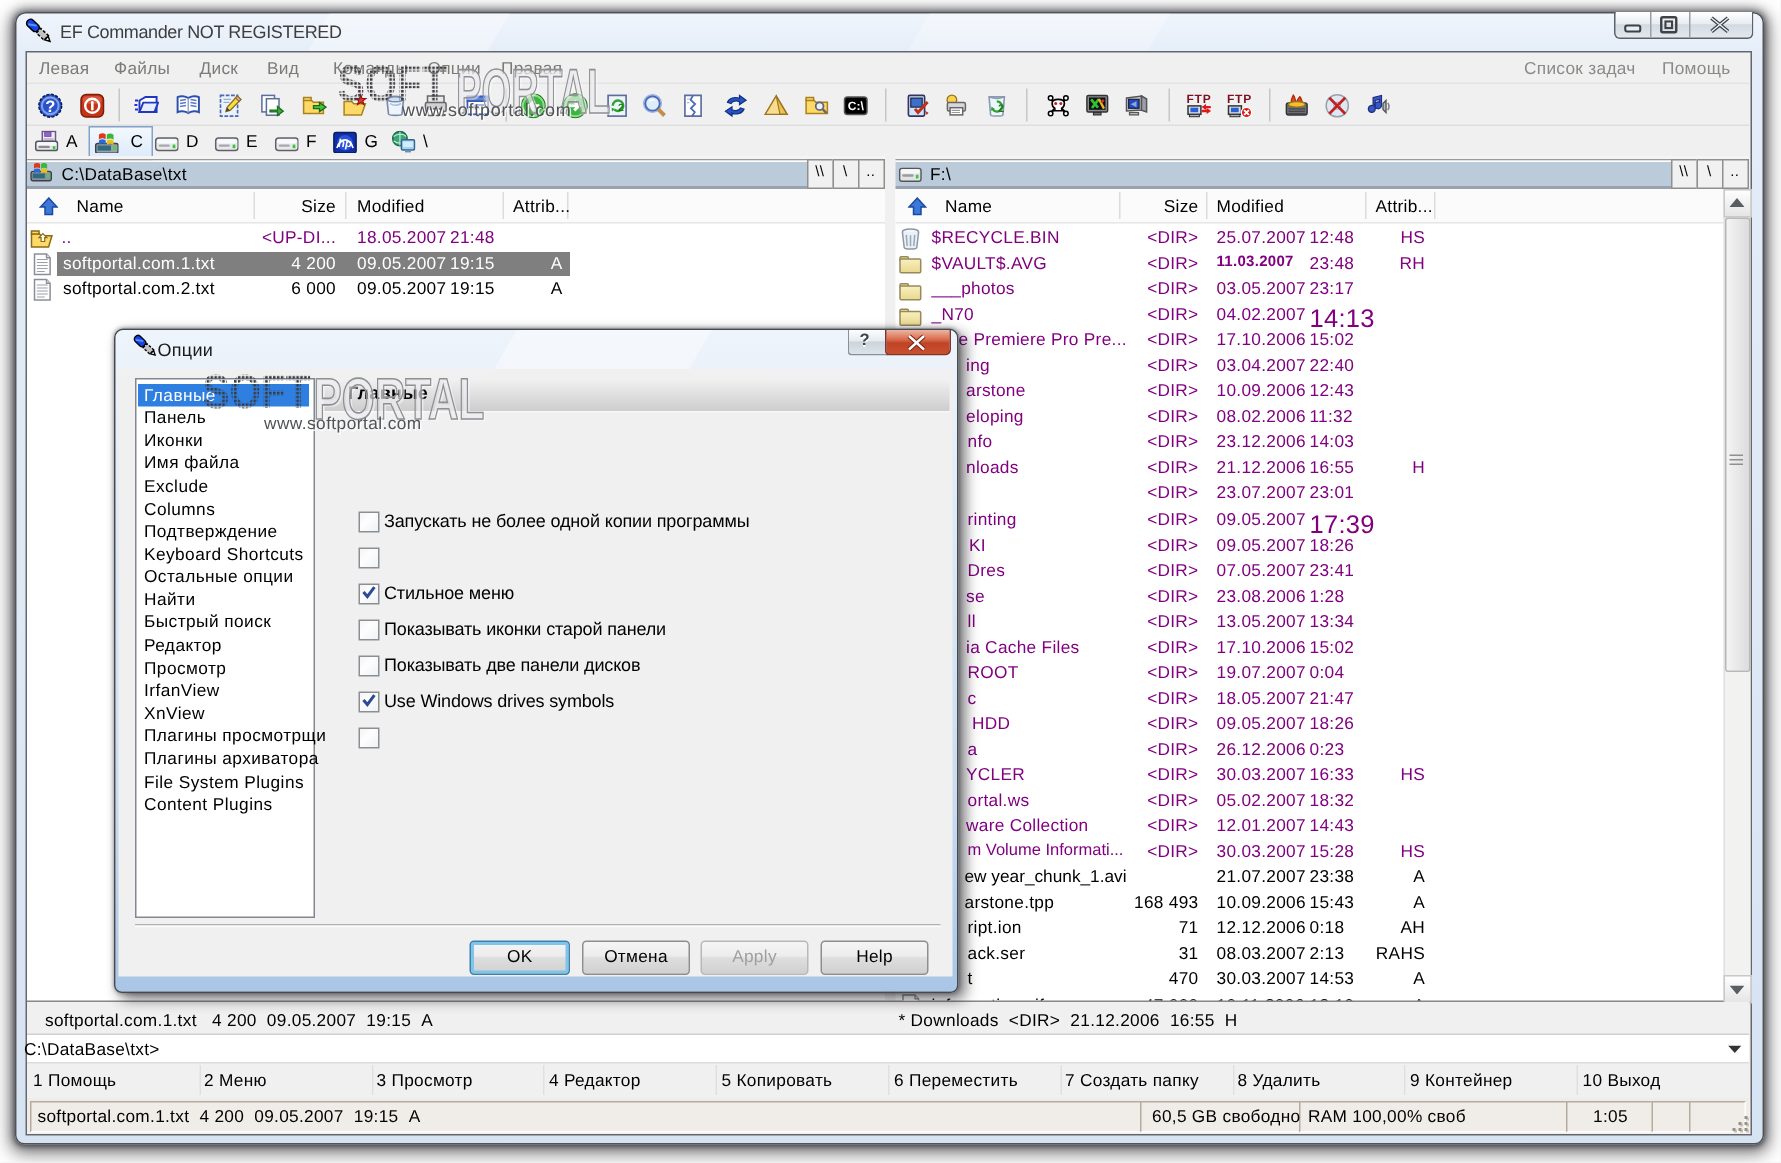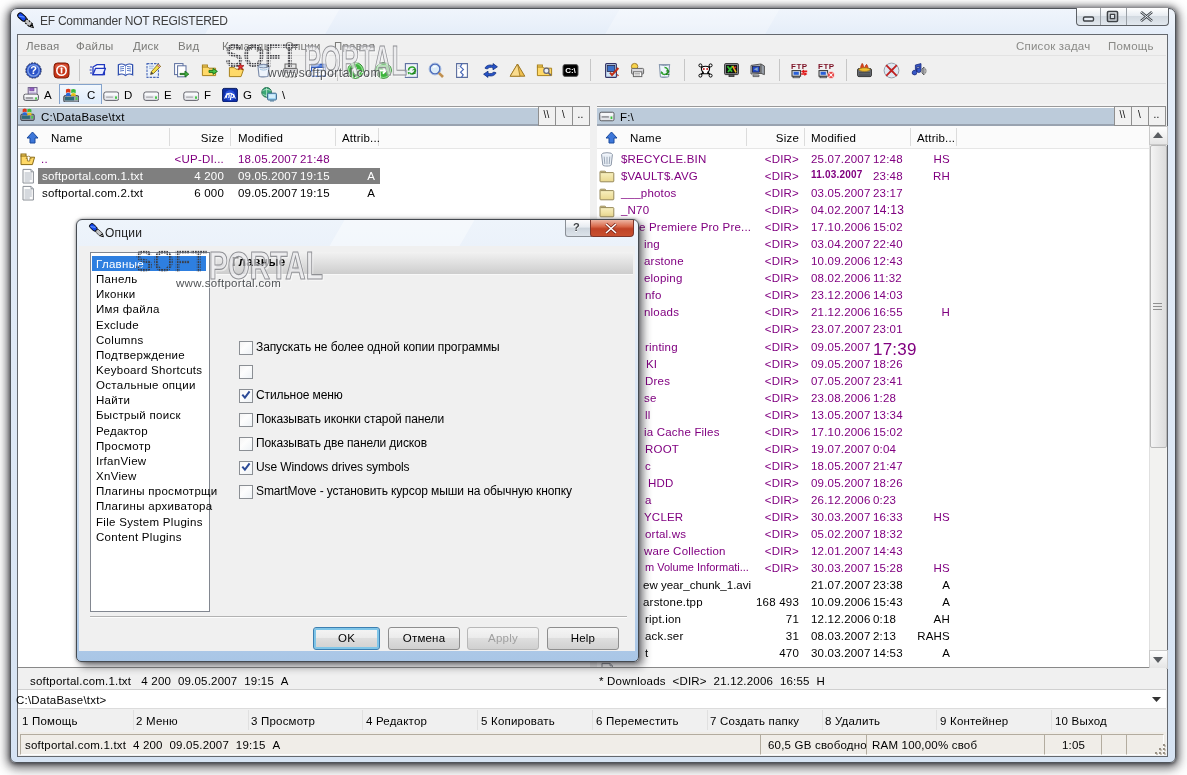--- a/index.html
+++ b/index.html
@@ -280,21 +280,21 @@
     <div class="t" style="left:-98px;top:60px;width:300px;text-align:right;font-size:11.5px;color:#800080;">&lt;DIR&gt;</div>
     <div class="t" style="left:214px;top:60px;font-size:11.5px;color:#800080;">03.05.2007</div>
     <div class="t" style="left:276px;top:60px;font-size:11.5px;color:#800080;">23:17</div>
     <svg style="position:absolute;left:2px;top:77px;" width="16" height="15" viewBox="0 0 16 15">
       <rect x="1" y="3.2" width="5.6" height="2.4" rx=".8" fill="#f0e5a2" stroke="#97895a" stroke-width="1"></rect>
       <rect x="1" y="4.6" width="13.8" height="9.2" rx=".8" fill="url(#gfold)" stroke="#97895a" stroke-width="1"></rect>
     </svg>
     <div class="t" style="left:24px;top:77px;font-size:11.5px;color:#800080;">_N70</div>
     <div class="t" style="left:-98px;top:77px;width:300px;text-align:right;font-size:11.5px;color:#800080;">&lt;DIR&gt;</div>
     <div class="t" style="left:214px;top:77px;font-size:11.5px;color:#800080;">04.02.2007</div>
-    <div class="t" style="left:276px;top:77px;font-size:12px;color:#800080;text-align:center;">14:13</div>
+    <div class="t" style="left:276px;top:77px;font-size:17px;color:#800080;text-align:center;">14:13</div>
     <div class="t" style="left:42px;top:94px;font-size:11.5px;color:#800080;">e Premiere Pro Pre...</div>
     <div class="t" style="left:-98px;top:94px;width:300px;text-align:right;font-size:11.5px;color:#800080;">&lt;DIR&gt;</div>
     <div class="t" style="left:214px;top:94px;font-size:11.5px;color:#800080;">17.10.2006</div>
     <div class="t" style="left:276px;top:94px;font-size:11.5px;color:#800080;">15:02</div>
     <div class="t" style="left:47px;top:111px;font-size:11.5px;color:#800080;">ing</div>
     <div class="t" style="left:-98px;top:111px;width:300px;text-align:right;font-size:11.5px;color:#800080;">&lt;DIR&gt;</div>
     <div class="t" style="left:214px;top:111px;font-size:11.5px;color:#800080;">03.04.2007</div>
     <div class="t" style="left:276px;top:111px;font-size:11.5px;color:#800080;">22:40</div>
     <div class="t" style="left:47px;top:128px;font-size:11.5px;color:#800080;">arstone</div>
     <div class="t" style="left:-98px;top:128px;width:300px;text-align:right;font-size:11.5px;color:#800080;">&lt;DIR&gt;</div>
@@ -499,21 +499,20 @@
     <div style="position:absolute;left:239px;top:413px;width:12px;height:12px;border:1px solid #8b8f94;background:linear-gradient(135deg,#f4f4f4,#fdfdfd 40%,#eef2f6);"></div>
     <div class="t" style="left:256px;top:412px;font-size:12px;color:#000;letter-spacing:-.1px;">Показывать иконки старой панели</div>
     <div style="position:absolute;left:239px;top:437px;width:12px;height:12px;border:1px solid #8b8f94;background:linear-gradient(135deg,#f4f4f4,#fdfdfd 40%,#eef2f6);"></div>
     <div class="t" style="left:256px;top:436px;font-size:12px;color:#000;letter-spacing:-.1px;">Показывать две панели дисков</div>
     <div style="position:absolute;left:239px;top:461px;width:12px;height:12px;border:1px solid #8b8f94;background:linear-gradient(135deg,#f4f4f4,#fdfdfd 40%,#eef2f6);"></div>
     <svg style="position:absolute;left:240px;top:461px;" width="12" height="12" viewBox="0 0 12 12">
       <path d="M2.3 5.7 L4.9 8.7 L9.6 2.4" fill="none" stroke="#2c4a96" stroke-width="2"></path>
     </svg>
     <div class="t" style="left:256px;top:460px;font-size:12px;color:#000;letter-spacing:-.1px;">Use Windows drives symbols</div>
     <div style="position:absolute;left:239px;top:485px;width:12px;height:12px;border:1px solid #8b8f94;background:linear-gradient(135deg,#f4f4f4,#fdfdfd 40%,#eef2f6);"></div>
-    <div class="t" style="left:256px;top:484px;font-size:12px;color:#000;letter-spacing:-.1px;">SmartMove - установить курсор мыши на обычную кнопку</div>
     <div style="position:absolute;left:90px;top:616px;width:537px;height:1px;background:#b2b2b2;"></div>
     <div style="position:absolute;left:90px;top:617px;width:537px;height:1px;background:#fdfdfd;"></div>
     <div style="position:absolute;left:313px;top:627px;width:65px;height:21px;border:1px solid #3c7fb1;box-shadow:inset 0 0 0 2px #7fc5e8;border-radius:3px;background:linear-gradient(180deg,#f5f5f5,#ececec 45%,#dedede 50%,#d0d0d0);">
       <div class="t" style="left:0;top:3px;width:65px;text-align:center;font-size:11.5px;color:#000;">OK</div>
     </div>
     <div style="position:absolute;left:388px;top:627px;width:70px;height:21px;border:1px solid #8e8e8e;border-radius:3px;background:linear-gradient(180deg,#f5f5f5,#ececec 45%,#dedede 50%,#d0d0d0);">
       <div class="t" style="left:0;top:3px;width:70px;text-align:center;font-size:11.5px;color:#000;">Отмена</div>
     </div>
     <div style="position:absolute;left:467px;top:627px;width:70px;height:21px;border:1px solid #b8b8b8;border-radius:3px;background:linear-gradient(180deg,#f5f5f5,#ececec 45%,#dedede 50%,#d0d0d0);">
       <div class="t" style="left:0;top:3px;width:70px;text-align:center;font-size:11.5px;color:#a0a0a0;">Apply</div>

